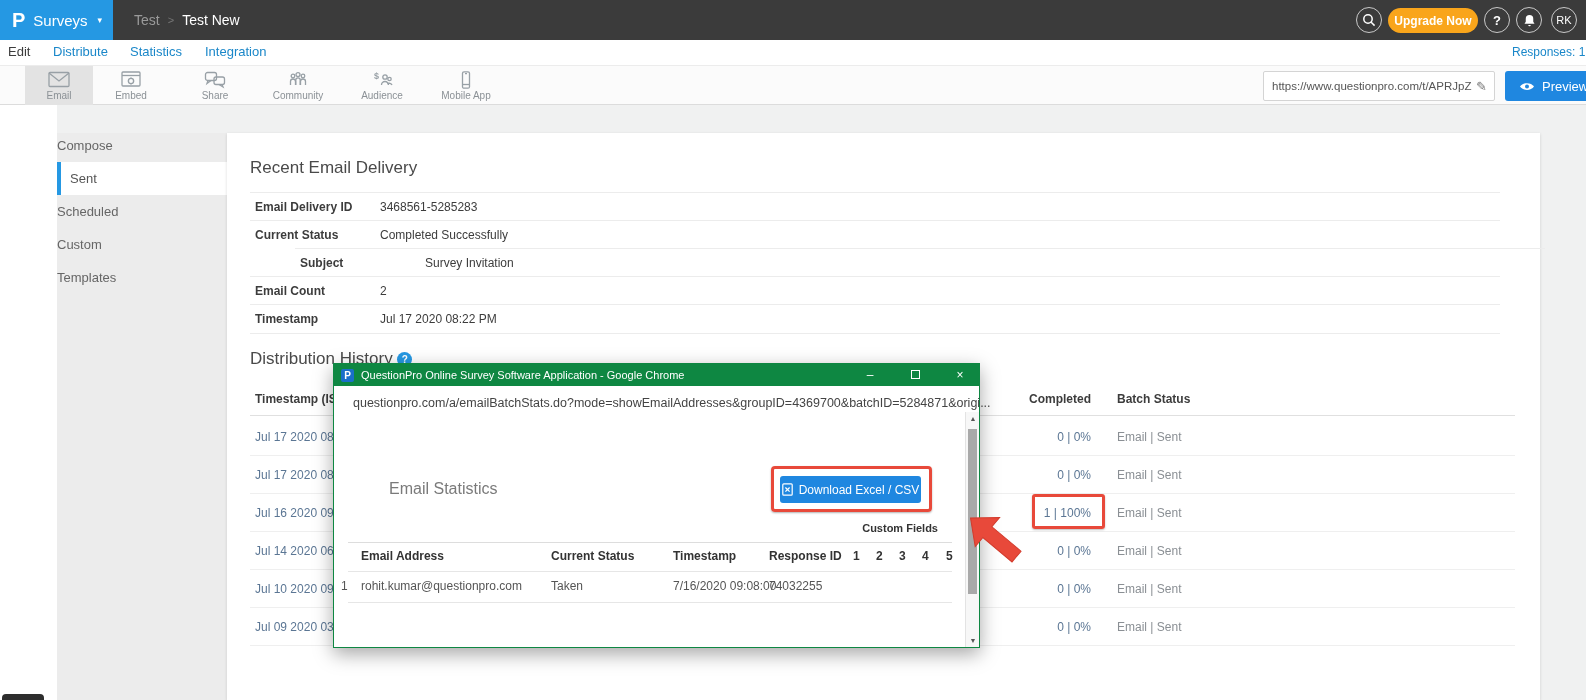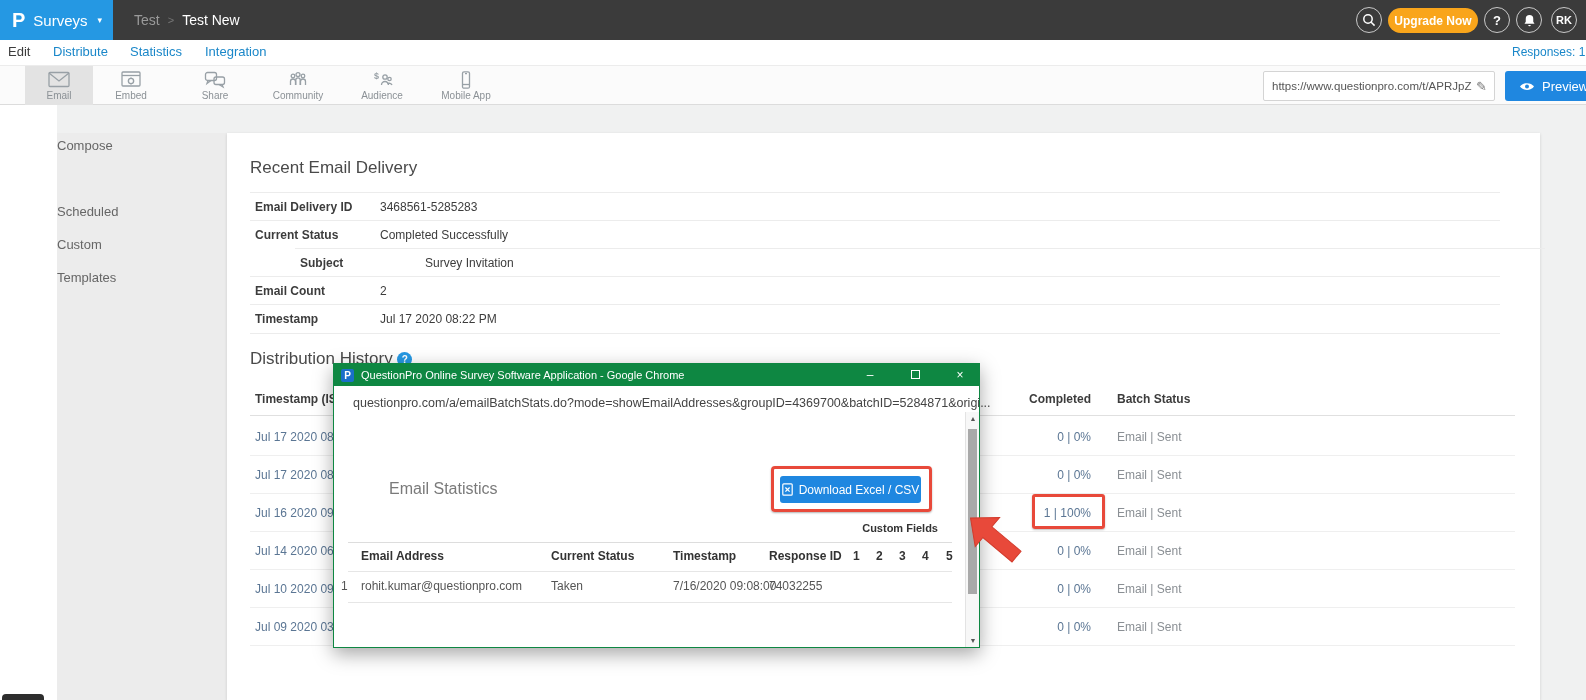--- a/index.html
+++ b/index.html
@@ -14,21 +14,21 @@
     display:flex; align-items:center; gap:8px; padding-left:12px; cursor:pointer; }
   #brand .logo { font-size:20px; font-weight:bold; line-height:1; }
   #brand .name { font-size:15px; }
   #brand .caret { font-size:9px; margin-left:2px; }
   #crumb { left:134px; top:0; height:40px; display:flex; align-items:center; gap:8px; font-size:14px; }
   #crumb .dim { color:#9a9a9a; } #crumb .sep { color:#777; font-size:11px; } #crumb .cur { color:#fff; }
   .ringbtn { width:26px; height:26px; border:1.5px solid #c9c9c9; border-radius:50%;
     display:flex; align-items:center; justify-content:center; color:#fff; cursor:pointer; }
   #upgrade { left:1388px; top:8px; width:90px; height:25px; background:#f9a51b; border:none;
     border-radius:13px; color:#fff; font-weight:bold; font-size:12px; cursor:pointer; }
-  #avatar { left:1551px; top:7px; font-size:11px; font-weight:bold; letter-spacing:0; }
+  #avatar { left:1551px; top:7px; font-size:11px; font-weight:normal; letter-spacing:0; }
 
   
   #subnav { left:0; top:40px; width:1586px; height:25px; background:#fff; z-index:30; }
   .tab { position:absolute; top:4px; font-size:13px; cursor:pointer; }
   .tab.blue { color:#1a87c9; }
   .tab.dark { color:#3c3c3c; }
   .tab.active { border-bottom:1px solid #1a87c9; padding-bottom:17px; }
   #responses { left:1512px; top:5px; color:#1a87c9; font-size:12px; }
 
   
@@ -227,20 +227,21 @@
       <circle cx="8" cy="5.5" r="2" fill="#1f87e0"></circle>
     </svg>
     <span>Preview</span>
   </button>
 </div>
 
 <div id="gutter" class="abs"></div>
 
 <div id="sidebar" class="abs">
   <div class="sitem" style="top:-4px;">Compose</div>
+  <div class="sitem active" style="top:29px;">Sent</div>
   <div class="sitem" style="top:62px;">Scheduled</div>
   <div class="sitem" style="top:95px;">Custom</div>
   <div class="sitem" style="top:128px;">Templates</div>
 </div>
 
 <div id="card" class="abs"></div>
 
 <div class="h1 abs" style="left:250px; top:158px;">Recent Email Delivery</div>
 <div class="drow" style="top:192px;">
   <span class="k">Email Delivery ID</span>

